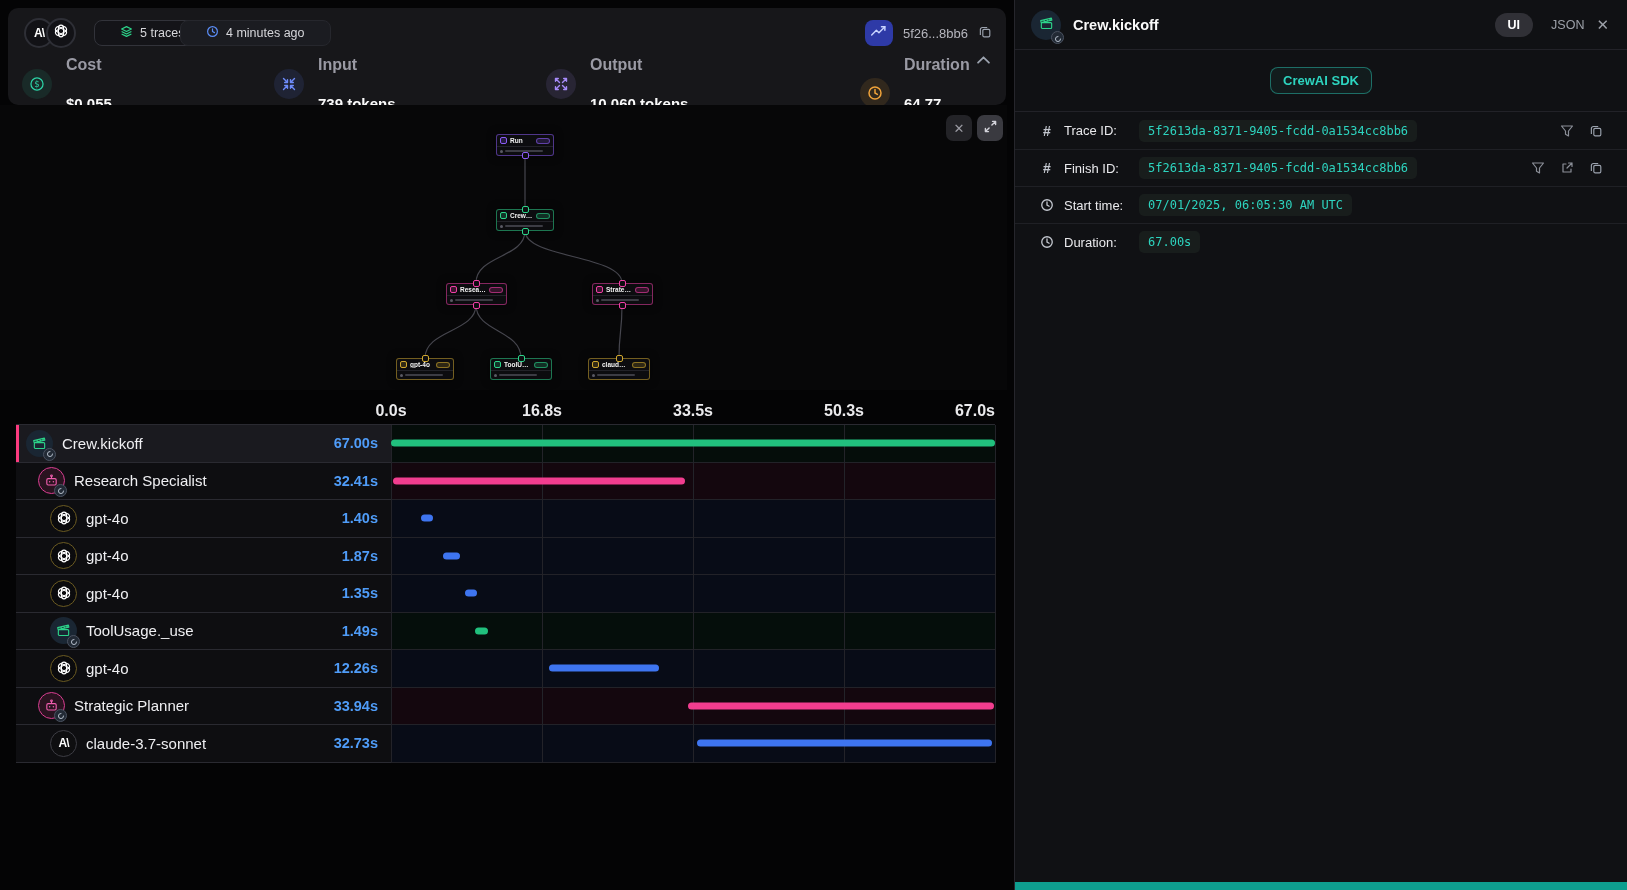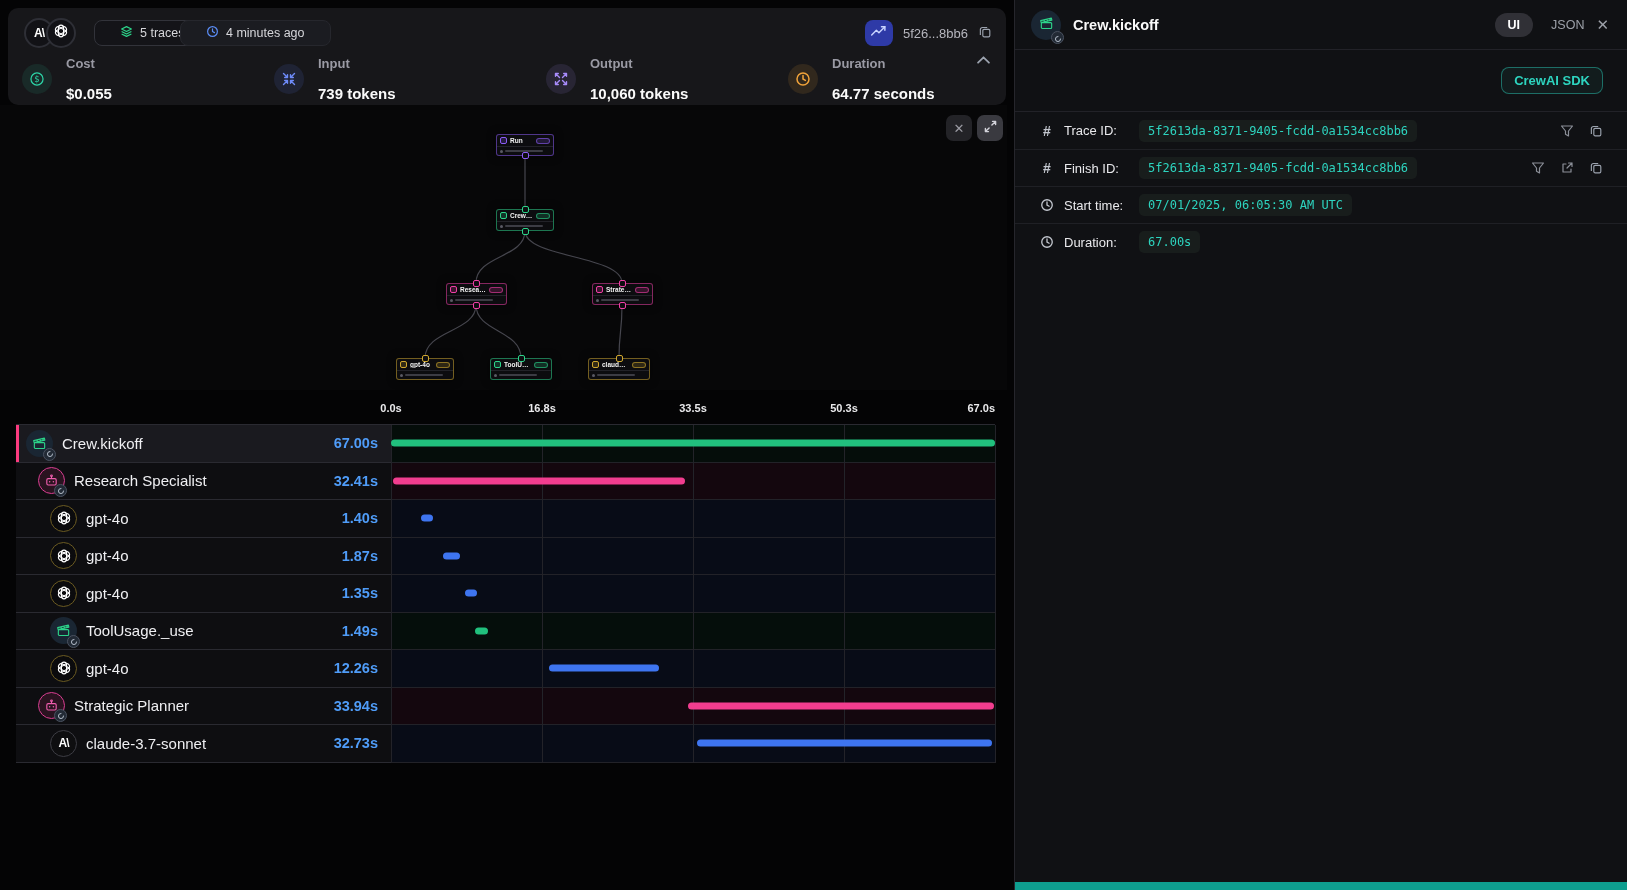--- a/index.html
+++ b/index.html
@@ -23,21 +23,21 @@
     font-size:12.5px; color:#d6d6da; }
   .badge-pill.time { background:#1b1c21; border-color:#26272d; }
   .h-right { position:absolute; right:6px; top:2px; height:26px; display:flex; align-items:center; gap:10px; }
   .trend-btn { width:28px; height:26px; border-radius:8px; background:#2e3aa7;
     display:flex; align-items:center; justify-content:center; cursor:pointer; }
   .trace-short { font-size:13px; color:#b6b6be; }
   .icon-btn { background:none; border:none; cursor:pointer; display:flex; align-items:center; }
 
   .stat { position:absolute; top:48px; display:flex; gap:14px; align-items:center; }
   .stat-ic { width:30px; height:30px; border-radius:50%; display:flex; align-items:center; justify-content:center; }
-  .stat-label { font-size:13px; font-weight:700; color:#9a9aa4; margin-bottom:14px; }
+  .stat-label { font-size:16px; font-weight:700; color:#9a9aa4; margin-bottom:21px; }
   .stat-value { font-size:15px; font-weight:700; color:#fafafa; }
   .collapse-ch { position:absolute; right:16px; top:42px; cursor:pointer; }
 
   
   #graph { position:absolute; left:0; top:105px; width:1007px; height:285px; background:#070708; }
   #edges { position:absolute; left:0; top:0; }
   .gnode { position:absolute; background:#0c0c0f; border:1px solid; border-radius:3px;
     box-shadow:0 0 8px rgba(0,0,0,.6); cursor:pointer; }
   .gnode-h { display:flex; align-items:center; gap:3px; padding:2px 3px; }
   .gnode-chip { width:7px; height:7px; border-radius:2px; flex:none; }
@@ -49,21 +49,21 @@
   .gnode-line { height:2.5px; border-radius:2px; background:#3c3c44; }
   .connector { position:absolute; width:7px; height:7px; border-radius:2px; background:#0d0d10; border:1px solid; }
   .gtool { position:absolute; width:26px; height:26px; border-radius:7px;
     display:flex; align-items:center; justify-content:center; cursor:pointer; }
   #graph-close { left:946px; top:10px; background:#232327; color:#9b9ba3; font-size:13px; }
   #graph-expand { left:977px; top:10px; background:#3a3a40; }
 
   
   #waterfall { position:absolute; left:16px; top:398px; width:979px; }
   #wf-axis { position:relative; height:26px; }
-  .tick { position:absolute; top:4px; font-size:11px; font-weight:700; color:#eaeaec; transform:translateX(-50%); }
+  .tick { position:absolute; top:4px; font-size:16px; font-weight:700; color:#eaeaec; transform:translateX(-50%); }
   #wf-rows { position:relative; border-top:1px solid #2a2a31; }
   .gridline { position:absolute; top:0; bottom:0; width:1px; background:#232329; z-index:1; }
   .wf-row { display:flex; height:37.5px; cursor:pointer; }
   .wf-label { width:375px; flex:none; display:flex; align-items:center; gap:9px;
     background:#0e0e11; border-bottom:1px solid #2a2a31; padding-right:13px; }
   .wf-row.selected .wf-label { background:#1a1a1f; box-shadow:inset 3px 0 0 #fb3b7f; }
   .wf-name { font-size:15px; color:#efeff2; white-space:nowrap; }
   .wf-dur { margin-left:auto; font-size:14.5px; font-weight:700; color:#4f9cf8; }
   .wf-chart { flex:1; position:relative; border-bottom:1px solid #222228; }
   .wf-bar { position:absolute; top:50%; transform:translateY(-50%); height:7px; border-radius:4px; z-index:2; }
@@ -80,21 +80,21 @@
   #panel { position:absolute; left:1014px; top:0; width:613px; height:890px;
     background:#101114; border-left:1px solid #26262c; }
   #panel-header { display:flex; align-items:center; gap:12px; padding:10px 18px 9px 16px; }
   #panel-title { font-size:14.5px; font-weight:700; color:#fafafa; }
   #panel-tabs { margin-left:auto; display:flex; align-items:center; gap:18px; }
   .tab { font-size:12.5px; color:#9ca0a8; cursor:pointer; background:none; border:none;
     font-family:inherit; }
   .tab.active { background:#303036; color:#fff; font-weight:700; border-radius:999px; padding:5px 13px; }
   #panel-close { color:#9ca0a8; font-size:15px; cursor:pointer; background:none; border:none; }
   .pdivider { height:1px; background:#222228; }
-  #sdk-row { display:flex; justify-content:flex-end; padding:17px 24px; }
+  #sdk-row { display:flex; justify-content:center; padding:17px 24px; }
   #sdk-badge { font-size:13px; font-weight:700; color:#2dd4bf; border:1px solid rgba(45,212,191,.45);
     background:rgba(45,212,191,.06); border-radius:8px; padding:5px 12px; }
   #panel-fields { margin:0 0 0 0; }
   .field-row { display:flex; align-items:center; min-height:37px; padding:0 24px; }
   .field-row + .field-row { border-top:1px solid #1f2025; }
   .f-icon { width:16px; flex:none; margin-right:9px; color:#c3c7cf; display:flex; align-items:center; justify-content:center;
     font-size:14px; font-weight:700; }
   .f-label { font-size:13px; color:#e9e9ec; min-width:66px; margin-right:9px; white-space:nowrap; }
   .pill { background:#181d1c; color:#2dd4bf; font-family:"DejaVu Sans Mono",monospace;
     font-size:12px; padding:4px 9px; border-radius:5px; white-space:nowrap; }
@@ -190,21 +190,21 @@
               <path d="M9.5 6.5 L13.5 2.5 M13.5 5.3 V2.5 H10.7"></path>
               <path d="M6.5 9.5 L2.5 13.5 M2.5 10.7 V13.5 H5.3"></path>
               <path d="M9.5 9.5 L13.5 13.5 M10.7 13.5 H13.5 V10.7"></path>
             </svg>
           </span>
     <span>
             <div class="stat-label">Output</div>
     <div class="stat-value">10,060 tokens</div>
           </span>
         </div>
-        <div class="stat" style="left: 780px;">
+        <div class="stat" style="left: 852px;">
           <span class="stat-ic" style="background:rgba(240,163,58,0.12)">
             <svg width="16" height="16" viewBox="0 0 16 16" fill="none" stroke="#f0a33a" stroke-width="1.5" stroke-linecap="round">
               <circle cx="8" cy="8" r="6"></circle>
               <path d="M8 4.6 V8 L10.4 9.4"></path>
             </svg>
           </span>
     <span>
             <div class="stat-label">Duration</div>
     <div class="stat-value">64.77 seconds</div>
           </span>

